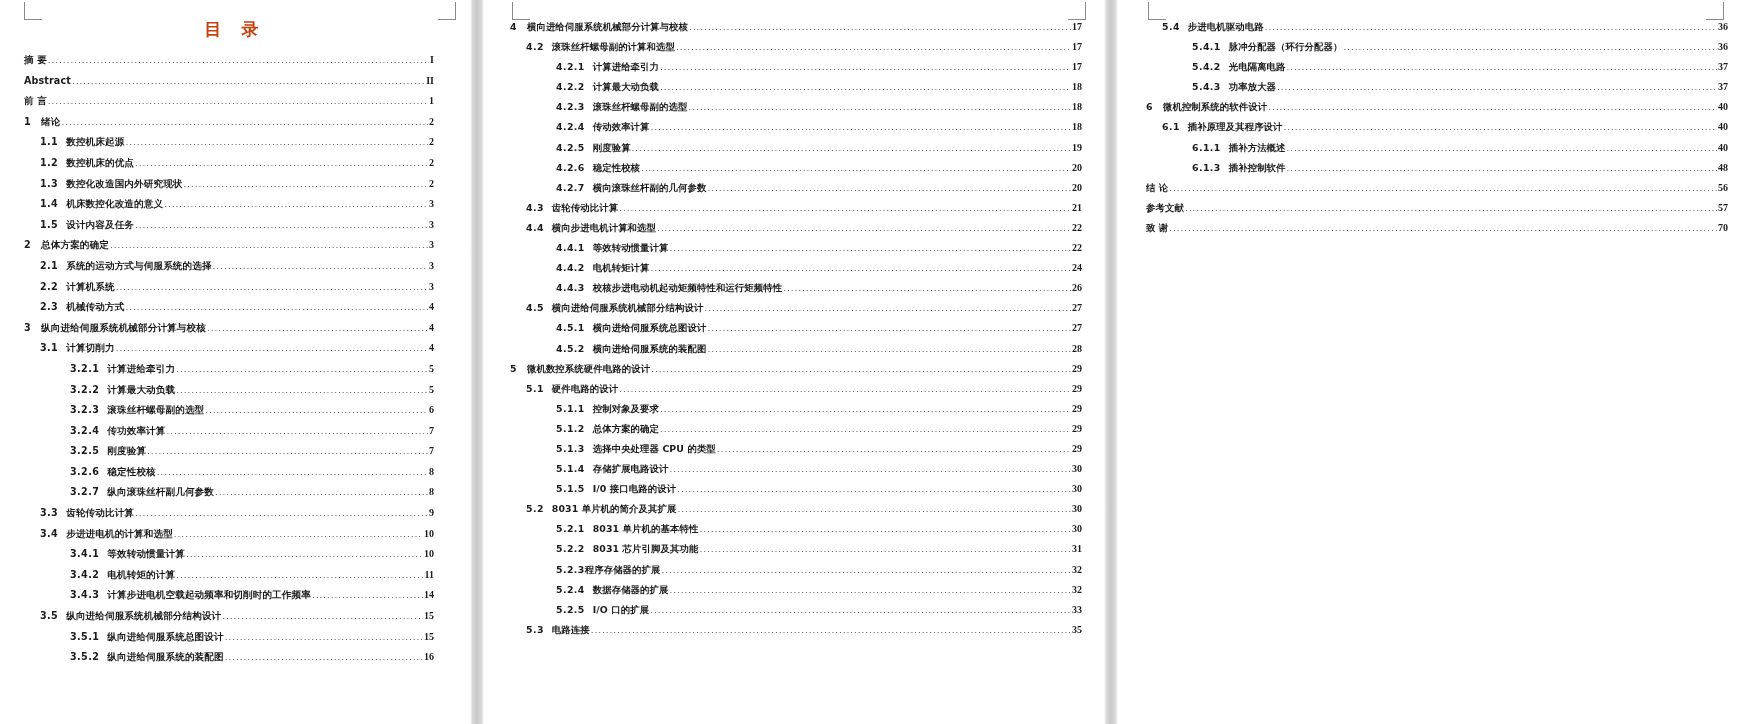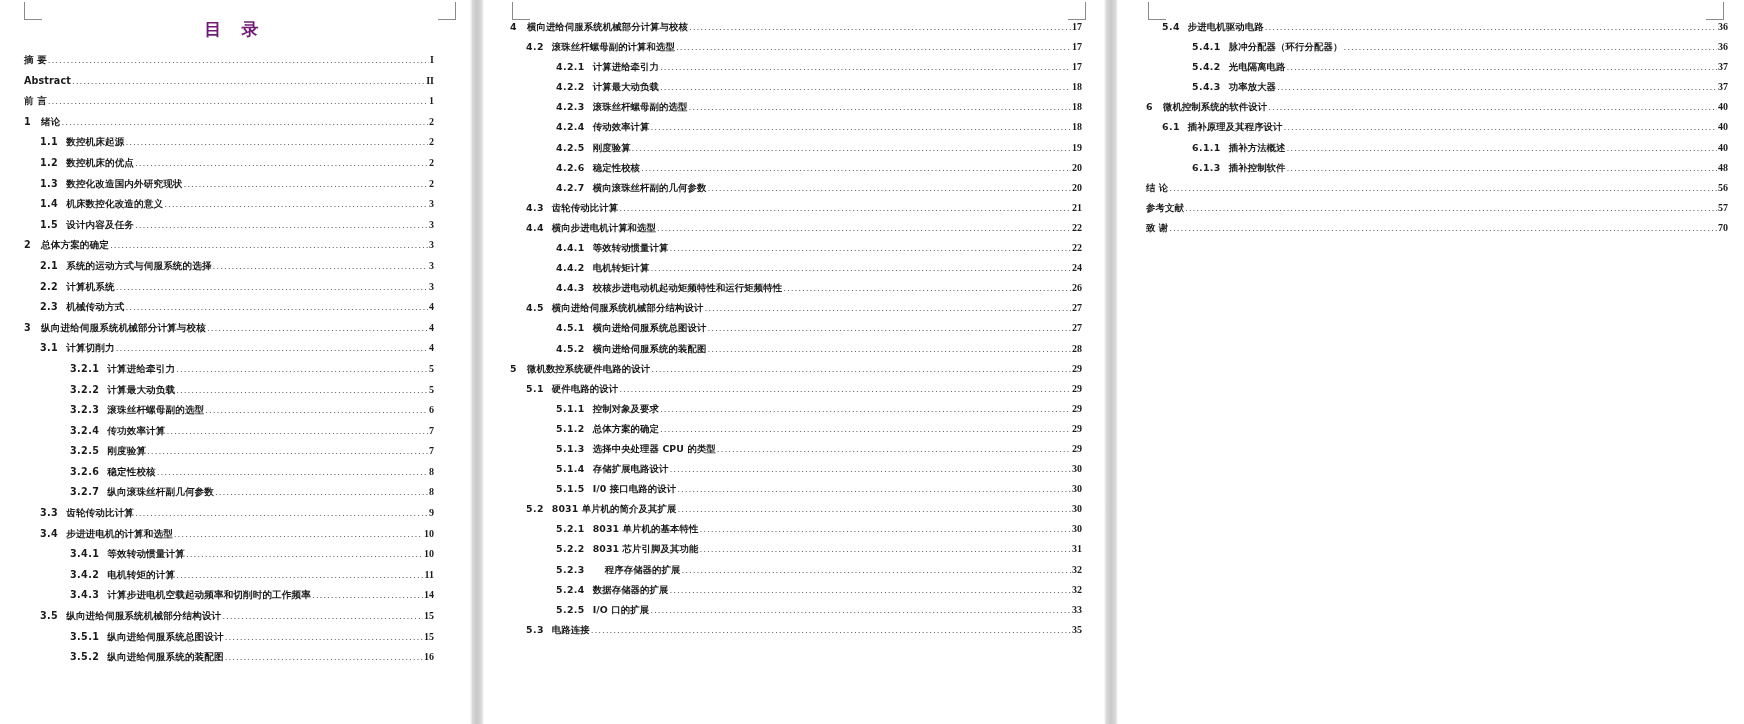--- a/index.html
+++ b/index.html
@@ -53,21 +53,21 @@
     position: absolute;
     left: 0; right: 0;
     top: 0;
   }
 
   .doc-title {
     text-align: center;
     font-size: 17px;
     font-weight: bold;
     letter-spacing: 7px;
-    color: #701a75;
+    color: #c2410c;
     font-family: "DejaVu Sans", "Liberation Sans", sans-serif;
   }
 
   .toc-line {
     display: flex;
     align-items: baseline;
     white-space: nowrap;
     color: #1b1b1b;
     font-family: "DejaVu Sans", "Liberation Sans", sans-serif;
     font-size: 9.5px;
@@ -460,21 +460,21 @@
           <span class="toc-dots"></span>
           <span class="toc-page">30</span>
         </div>
         <div class="toc-line lvl-2" style="padding-left: 52px; height: 20.1px; font-size: 9.4px;">
           <span class="toc-num" style="margin-right: 8px;">5.2.2</span>
           <span class="toc-label">8031 芯片引脚及其功能</span>
           <span class="toc-dots"></span>
           <span class="toc-page">31</span>
         </div>
         <div class="toc-line lvl-2" style="padding-left: 52px; height: 20.1px; font-size: 9.4px;">
-          <span class="toc-num" style="margin-right: 20px;">5.2.3</span>
+          <span class="toc-num" style="margin-right: 0;">5.2.3</span>
           <span class="toc-label">程序存储器的扩展</span>
           <span class="toc-dots"></span>
           <span class="toc-page">32</span>
         </div>
         <div class="toc-line lvl-2" style="padding-left: 52px; height: 20.1px; font-size: 9.4px;">
           <span class="toc-num" style="margin-right: 8px;">5.2.4</span>
           <span class="toc-label">数据存储器的扩展</span>
           <span class="toc-dots"></span>
           <span class="toc-page">32</span>
         </div>

